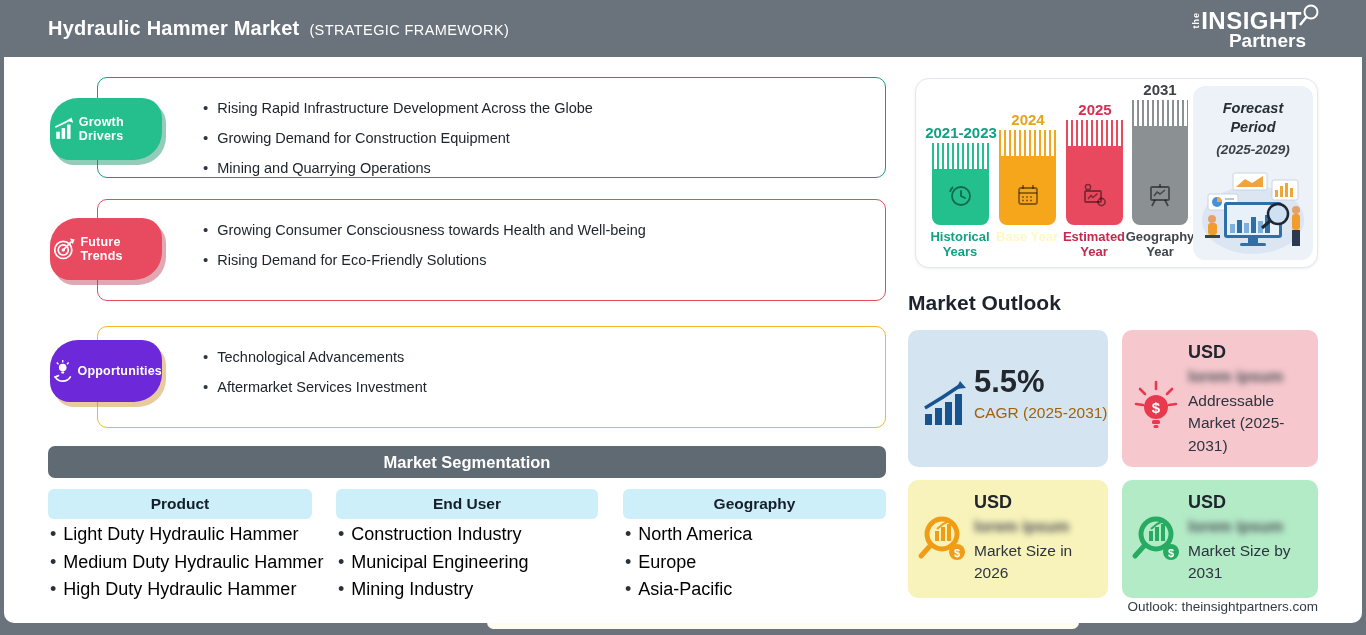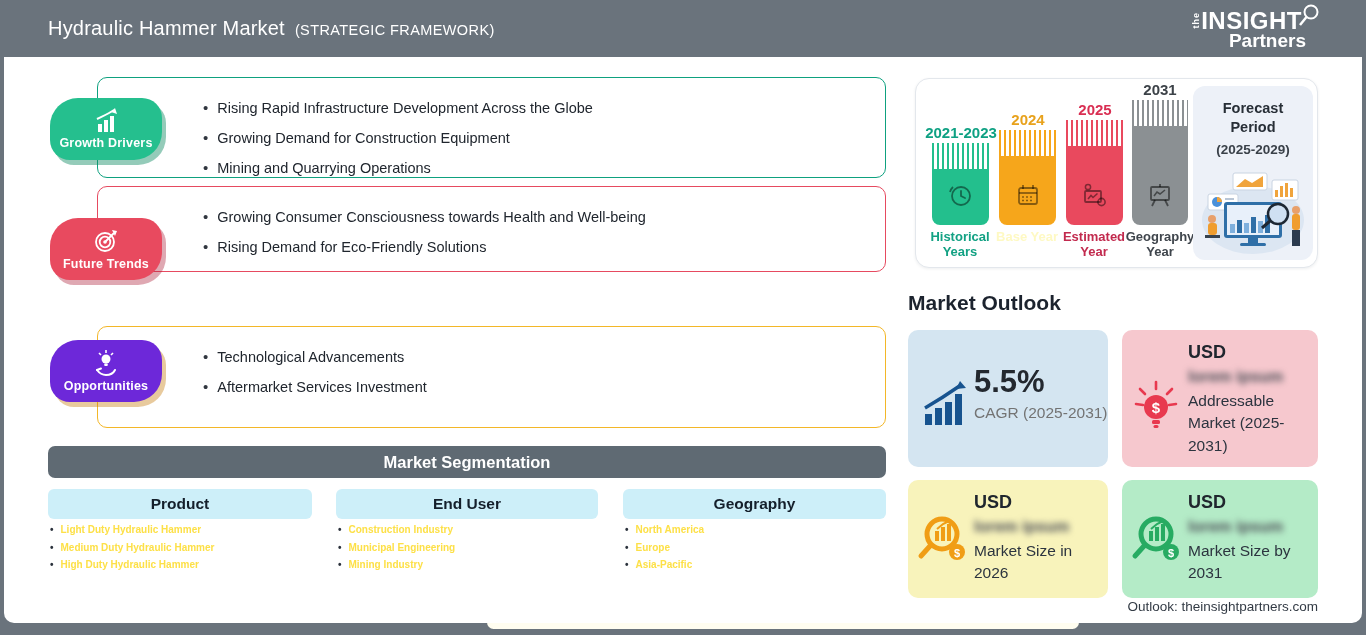--- a/index.html
+++ b/index.html
@@ -2,76 +2,76 @@
 <html><head>
 <meta charset="utf-8">
 <style>
   * { box-sizing: border-box; margin: 0; padding: 0; }
   body { font-family: "Liberation Sans", sans-serif; background:#474e55; }
   .stage { position:relative; width:1366px; height:635px; background:#6a737c; overflow:hidden; }
 
   
   .header { position:absolute; left:0; top:0; width:1366px; height:57px; display:flex; align-items:center; }
   .title-wrap { margin-left:48px; color:#fff; display:flex; align-items:baseline; gap:10px; }
-  .main-title { font-size:20px; font-weight:normal; letter-spacing:.2px; }
+  .main-title { font-size:20px; font-weight:bold; letter-spacing:.2px; }
   .sub-title { font-size:14.5px; font-weight:500; letter-spacing:.4px; }
   .logo { position:absolute; right:46px; top:9px; color:#fff; }
   .logo-row { display:flex; align-items:flex-start; }
   .logo-the { writing-mode:vertical-rl; transform:rotate(180deg); font-size:9px; font-weight:bold; letter-spacing:1px; margin-top:3px; text-transform:lowercase; }
   .logo-insight { font-size:24px; font-weight:800; letter-spacing:.5px; line-height:1; }
   .logo-partners { text-align:right; font-size:19px; font-weight:bold; margin-top:-3px; padding-right:14px; }
   .logo-mag { margin-left:-4px; margin-top:-5px; }
 
   
   .bottom-accent { position:absolute; left:487px; top:616px; width:592px; height:13px; background:#fffdf0; border-radius:7px; }
   .canvas { position:absolute; left:4px; top:57px; width:1358px; height:566px; background:#ffffff; border-radius:0 0 10px 10px; }
 
   
   .fw-box { position:absolute; left:97px; width:789px; background:#fff; border-radius:10px; }
   .fw-box ul { list-style:none; padding:14px 20px 10px 105px; }
   .fw-box li { font-size:14.5px; color:#20262e; margin:7px 0 13px 0; }
   .fw-box li::before { content:"•"; color:#30363f; margin-right:9px; font-size:15px; }
   .badge { position:absolute; left:50px; width:112px; height:62px; border-radius:28px 20px 28px 20px;
-           display:flex; flex-direction:column; align-items:center; justify-content:center; gap:2px; z-index:3; }
+           display:flex; align-items:center; justify-content:center; gap:2px; z-index:3; }
   .badge-label { color:#fff; font-size:12.5px; font-weight:bold; letter-spacing:.2px; }
   .badge-green  { background:#25bf8e; box-shadow:4px 5px 0 rgba(18,140,100,.45); }
   .badge-red    { background:#e84a5f; box-shadow:4px 5px 0 rgba(176,38,62,.40); }
   .badge-orange { background:#6d28d9; box-shadow:4px 5px 0 rgba(198,122,10,.40); }
 
   
   .seg-banner { position:absolute; left:48px; top:446px; width:838px; height:32px; background:#5f6a73; border-radius:7px;
                 color:#fff; font-size:16.5px; font-weight:bold; display:flex; align-items:center; justify-content:center; }
   .seg-head { position:absolute; top:489px; height:30px; background:#cdeff9; border-radius:6px;
               display:flex; align-items:center; justify-content:center; font-size:15.5px; font-weight:bold; color:#141f2b; }
   .seg-list { position:absolute; top:524px; list-style:none; }
-  .seg-list li { font-size:10px; color:#fde047; margin-bottom:6.5px;font-weight:bold; }
+  .seg-list li { font-size:18px; color:#000000; margin-bottom:6.5px; }
   .seg-list li::before { content:"•"; color:#2a313b; margin-right:7px; }
 
   
   .tl-panel { position:absolute; left:915px; top:78px; width:403px; height:190px; background:#fff;
               border:1px solid #e3e7ec; border-radius:14px; box-shadow:0 1px 3px rgba(40,50,60,.08); }
   .tl-bar { position:absolute; display:flex; flex-direction:column; }
   .tl-stripes { height:26px; background-color:#fff; }
   .tl-solid { flex:1; border-radius:0 0 8px 8px; display:flex; align-items:flex-end; justify-content:center; padding-bottom:14px; }
   .tl-year { position:absolute; width:90px; text-align:center; font-size:15px; font-weight:bold; }
   .tl-cap { position:absolute; top:230px; width:80px; text-align:center; font-size:13px; font-weight:bold; line-height:1.15; }
-  .forecast-box { position:absolute; left:1193px; top:86px; width:120px; height:174px; background:#edf1f8; border-radius:12px; text-align:center; }
+  .forecast-box { position:absolute; left:1193px; top:86px; width:120px; height:174px; background:#edf1f8; border-radius:12px; text-align:center;font-style:italic; }
   .forecast-title { font-size:14.5px; font-weight:bold; color:#272e36; margin-top:13px; line-height:1.3; padding:0 14px; }
   .forecast-range { font-size:13.5px; font-weight:600; color:#3a4149; margin-top:5px; }
   .forecast-illu { position:absolute; left:7px; bottom:4px; }
 
   
   .outlook-title { position:absolute; left:908px; top:291px; font-size:21px; font-weight:bold; color:#1c232e; }
   .card { position:absolute; border-radius:10px; }
   .card-blue   { left:908px;  top:330px; width:200px; height:137px; background:#d4e5f1; }
   .card-pink   { left:1122px; top:330px; width:196px; height:137px; background:#f6c8ce; }
   .card-yellow { left:908px;  top:480px; width:200px; height:118px; background:#f8f3bb; }
   .card-green  { left:1122px; top:480px; width:196px; height:118px; background:#b4ebc7; }
   .cagr-value { position:absolute; left:66px; top:34px; font-size:31px; font-weight:bold; color:#23282f; }
-  .cagr-label { position:absolute; left:66px; top:74px; font-size:15.5px; color:#737373; }
+  .cagr-label { position:absolute; left:66px; top:74px; font-size:15.5px; color:#a16207; }
   .card-icon { position:absolute; }
   .usd-block { position:absolute; }
   .usd { font-size:18px; font-weight:bold; color:#20262e; }
   .obscured { font-size:16px; font-weight:bold; color:#4c4f57; filter:blur(3.2px); margin:5px 0 4px 0; white-space:nowrap; }
   .usd-label { font-size:15.5px; color:#2c343f; line-height:1.45; }
   .source { position:absolute; right:48px; top:599px; font-size:13.5px; color:#333b45; }
 </style>
 </head>
 <body>
 
@@ -109,21 +109,21 @@
     <svg width="30" height="26" viewBox="0 0 30 26">
       <rect x="7" y="16" width="4" height="8" fill="#fff"></rect>
       <rect x="13" y="12" width="4" height="12" fill="#fff"></rect>
       <rect x="19" y="8" width="4" height="16" fill="#fff"></rect>
       <path d="M6 11 C12 8 17 6 23 2" fill="none" stroke="#fff" stroke-width="2"></path>
       <path d="M24 0 L26 6 L20 4 Z" fill="#fff"></path>
     </svg>
     <span class="badge-label">Growth Drivers</span>
   </div>
 
-  <div class="fw-box" style="top:186px;height:86px;border:1.6px solid #e64a60;">
+  <div class="fw-box" style="top:199px;height:102px;border:1.6px solid #e64a60;">
     <ul>
       <li>Growing Consumer Consciousness towards Health and Well-being</li>
       <li>Rising Demand for Eco-Friendly Solutions</li>
     </ul>
   </div>
   <div class="badge badge-red" style="top:218px;">
     <svg width="30" height="27" viewBox="0 0 30 27">
       <circle cx="14" cy="14" r="9" fill="none" stroke="#fff" stroke-width="1.8"></circle>
       <circle cx="14" cy="14" r="5.3" fill="none" stroke="#fff" stroke-width="1.8"></circle>
       <circle cx="14" cy="14" r="1.8" fill="#fff"></circle>

